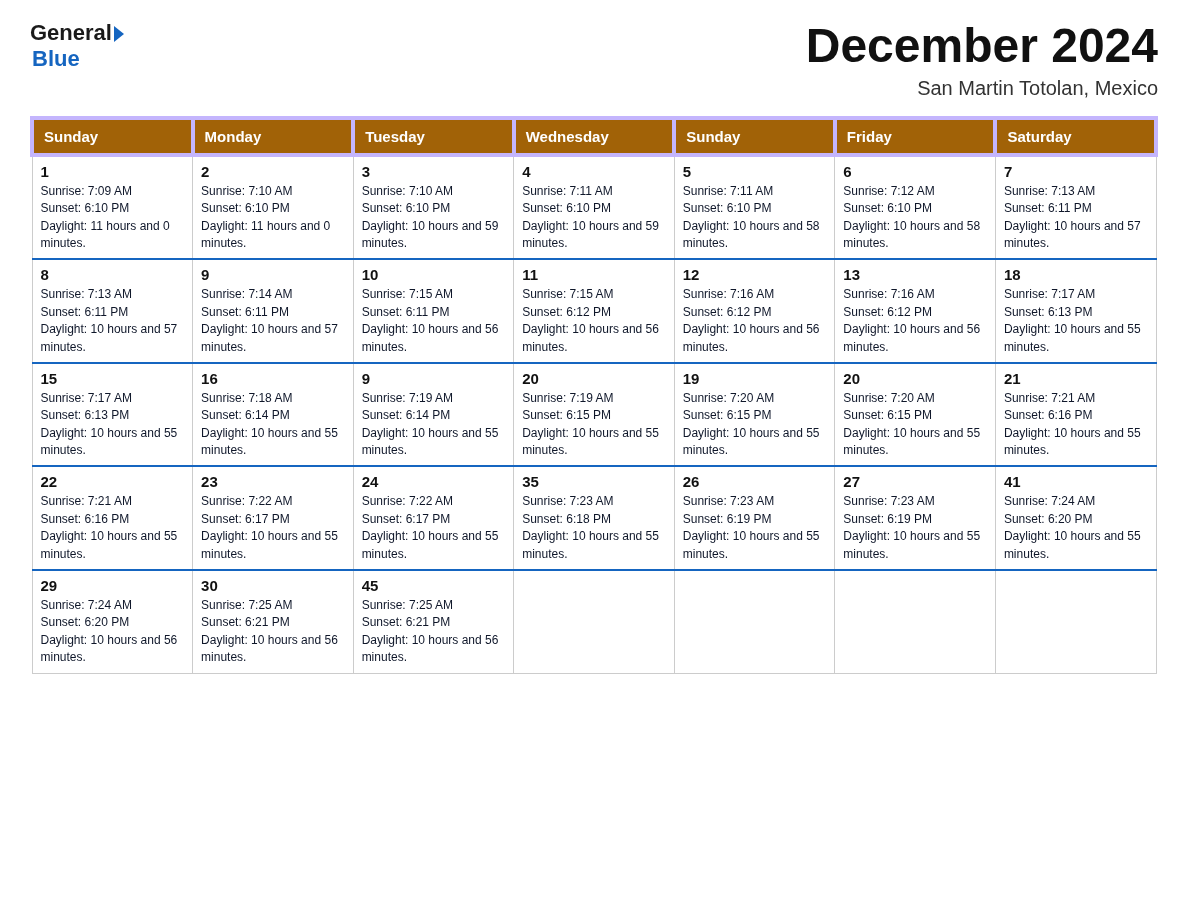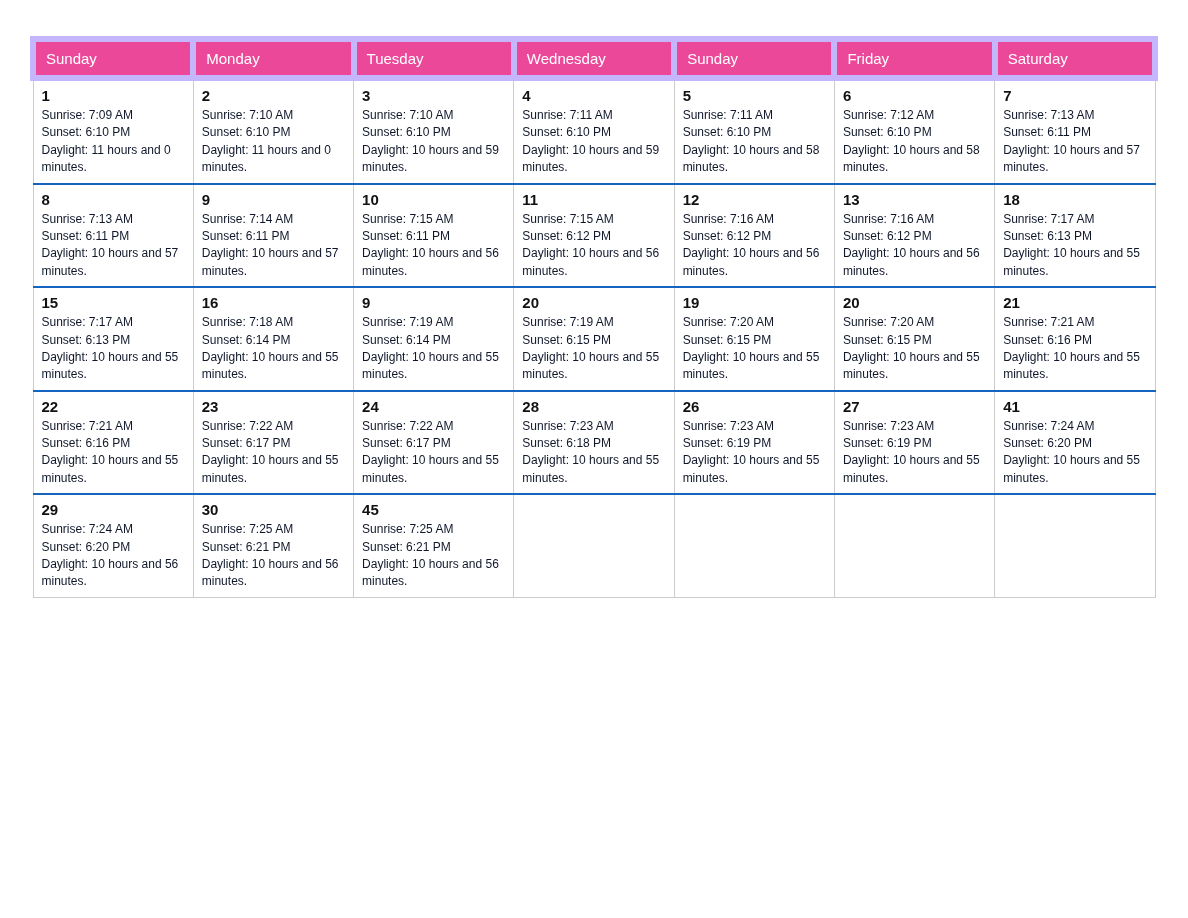--- a/index.html
+++ b/index.html
@@ -57,27 +57,27 @@
       font-size: 20px;
       color: #333;
       margin-top: 4px;
     }
     .calendar-table {
       width: 100%;
       border-collapse: collapse;
       border: 1px solid #ccc;
     }
     .calendar-table th {
-      background-color: #ec4899;
+      background-color: #a16207;
       color: #fff;
       font-size: 15px;
-      font-weight: normal;
+      font-weight: bold;
       padding: 8px 10px;
       text-align: left;
-      border: 6px solid #c4b5fd;
+      border: 4px solid #c4b5fd;
     }
     .calendar-table td {
       vertical-align: top;
       padding: 6px 8px;
       border: 1px solid #ccc;
       width: 14.28%;
       min-height: 90px;
       font-size: 12.5px;
       color: #333;
       background: #fff;
@@ -98,21 +98,30 @@
       background: #fff;
     }
     .row-border-top td {
       border-top: 2px solid #1565c0;
     }
   </style>
 </head>
 <body>
 
 <div class="header-area">
+  <div class="logo-wrapper">
+    <div class="logo-top-row">
+      <span class="logo-text-general">General</span>
+      <div class="logo-arrow"></div>
+    </div>
+    <span class="logo-blue">Blue</span>
+  </div>
   <div class="title-area">
+    <div class="month-title">December 2024</div>
+    <div class="location-subtitle">San Martin Totolan, Mexico</div>
   </div>
 </div>
 
 <table class="calendar-table">
   <thead>
     <tr>
       <th>Sunday</th>
       <th>Monday</th>
       <th>Tuesday</th>
       <th>Wednesday</th>
@@ -219,21 +228,21 @@
       </td>
         <td>
         <span class="day-number">23</span>
         <span class="day-info">Sunrise: 7:22 AM<br>Sunset: 6:17 PM<br>Daylight: 10 hours and 55 minutes.</span>
       </td>
         <td>
         <span class="day-number">24</span>
         <span class="day-info">Sunrise: 7:22 AM<br>Sunset: 6:17 PM<br>Daylight: 10 hours and 55 minutes.</span>
       </td>
         <td>
-        <span class="day-number">28</span>
+        <span class="day-number">35</span>
         <span class="day-info">Sunrise: 7:23 AM<br>Sunset: 6:18 PM<br>Daylight: 10 hours and 55 minutes.</span>
       </td>
         <td>
         <span class="day-number">26</span>
         <span class="day-info">Sunrise: 7:23 AM<br>Sunset: 6:19 PM<br>Daylight: 10 hours and 55 minutes.</span>
       </td>
         <td>
         <span class="day-number">27</span>
         <span class="day-info">Sunrise: 7:23 AM<br>Sunset: 6:19 PM<br>Daylight: 10 hours and 55 minutes.</span>
       </td>

